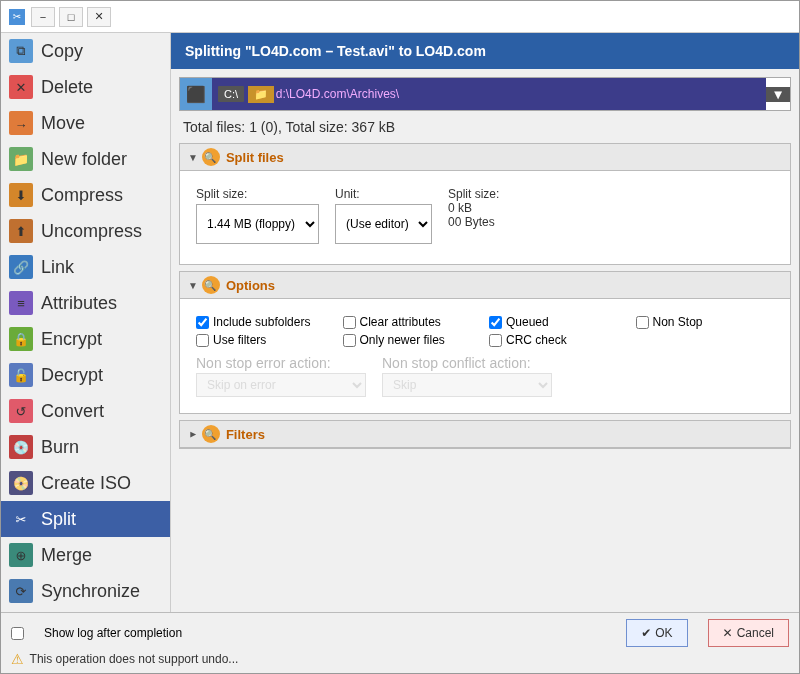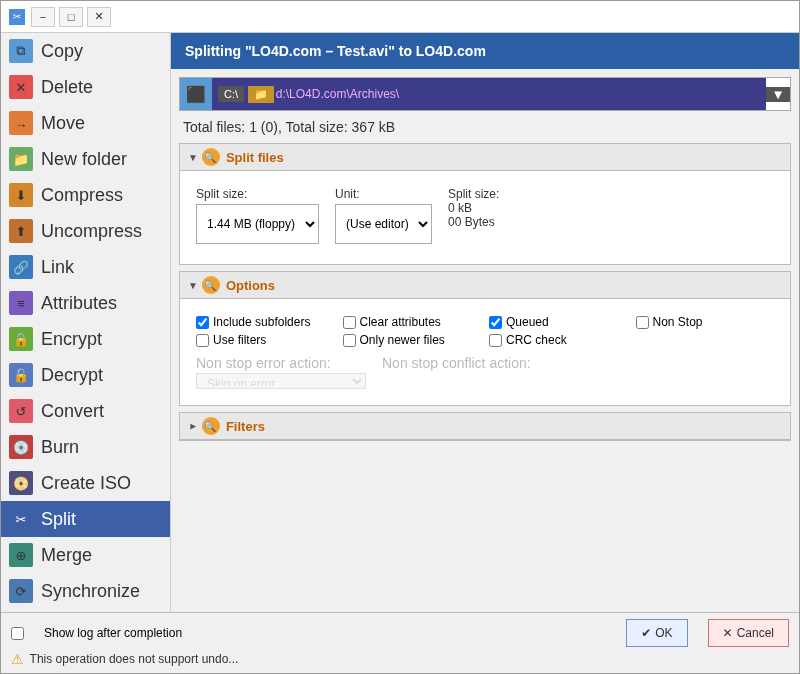--- a/index.html
+++ b/index.html
@@ -75,21 +75,21 @@
     .split-size-display .size-val { font-size: 12px; }
 
     
     .options-grid { display: grid; grid-template-columns: 1fr 1fr 1fr 1fr; gap: 4px 8px; margin-bottom: 8px; }
     .checkbox-item { display: flex; align-items: center; gap: 4px; font-size: 12px; }
     .checkbox-item input[type=checkbox] { width: 13px; height: 13px; }
     .disabled-section { opacity: 0.5; }
     .non-stop-row { display: flex; gap: 16px; margin-top: 4px; }
     .non-stop-field { display: flex; flex-direction: column; }
     .non-stop-field label { font-size: 14px; color: #777; margin-bottom: 2px; }
-    .non-stop-field select { height: 16px; border: 1px solid #aaa; padding: 2px 6px; font-size: 12px; background: #e8e8e8; min-width: 170px; color: #999; }
+    .non-stop-field select { height: 24px; border: 1px solid #aaa; padding: 2px 6px; font-size: 12px; background: #e8e8e8; min-width: 170px; color: #999; }
 
     
     .filters-section .section-header .collapse-icon { transform: rotate(-90deg); display: inline-block; }
 
     
     .bottom-bar { border-top: 1px solid #bbb; padding: 6px 10px; background: #f0f0f0; }
     .show-log-row { display: flex; align-items: center; gap: 20px; font-size: 12px; margin-bottom: 4px; }
     .warning-row { display: flex; align-items: center; gap: 6px; font-size: 12px; color: #333; }
     .warning-icon { color: #e0a020; font-size: 14px; }
     .btn { height: 28px; padding: 0 14px; border: 1px solid #aaa; cursor: pointer; font-size: 12px; display: flex; align-items: center; gap: 4px; }
@@ -268,20 +268,23 @@
             </div>
             <div class="non-stop-row disabled-section">
               <div class="non-stop-field">
                 <label>Non stop error action:</label>
                 <select disabled="">
                   <option>Skip on error</option>
                 </select>
               </div>
               <div class="non-stop-field">
                 <label>Non stop conflict action:</label>
+                <select disabled="">
+                  <option>Skip</option>
+                </select>
               </div>
             </div>
           </div>
         </div>
 
         <div class="section filters-section">
           <div class="section-header">
             <span class="collapse-icon" style="display:inline-block;transform:rotate(-90deg);">▼</span>
             <div class="section-search-icon">🔍</div>
             <span class="section-title">Filters</span>

